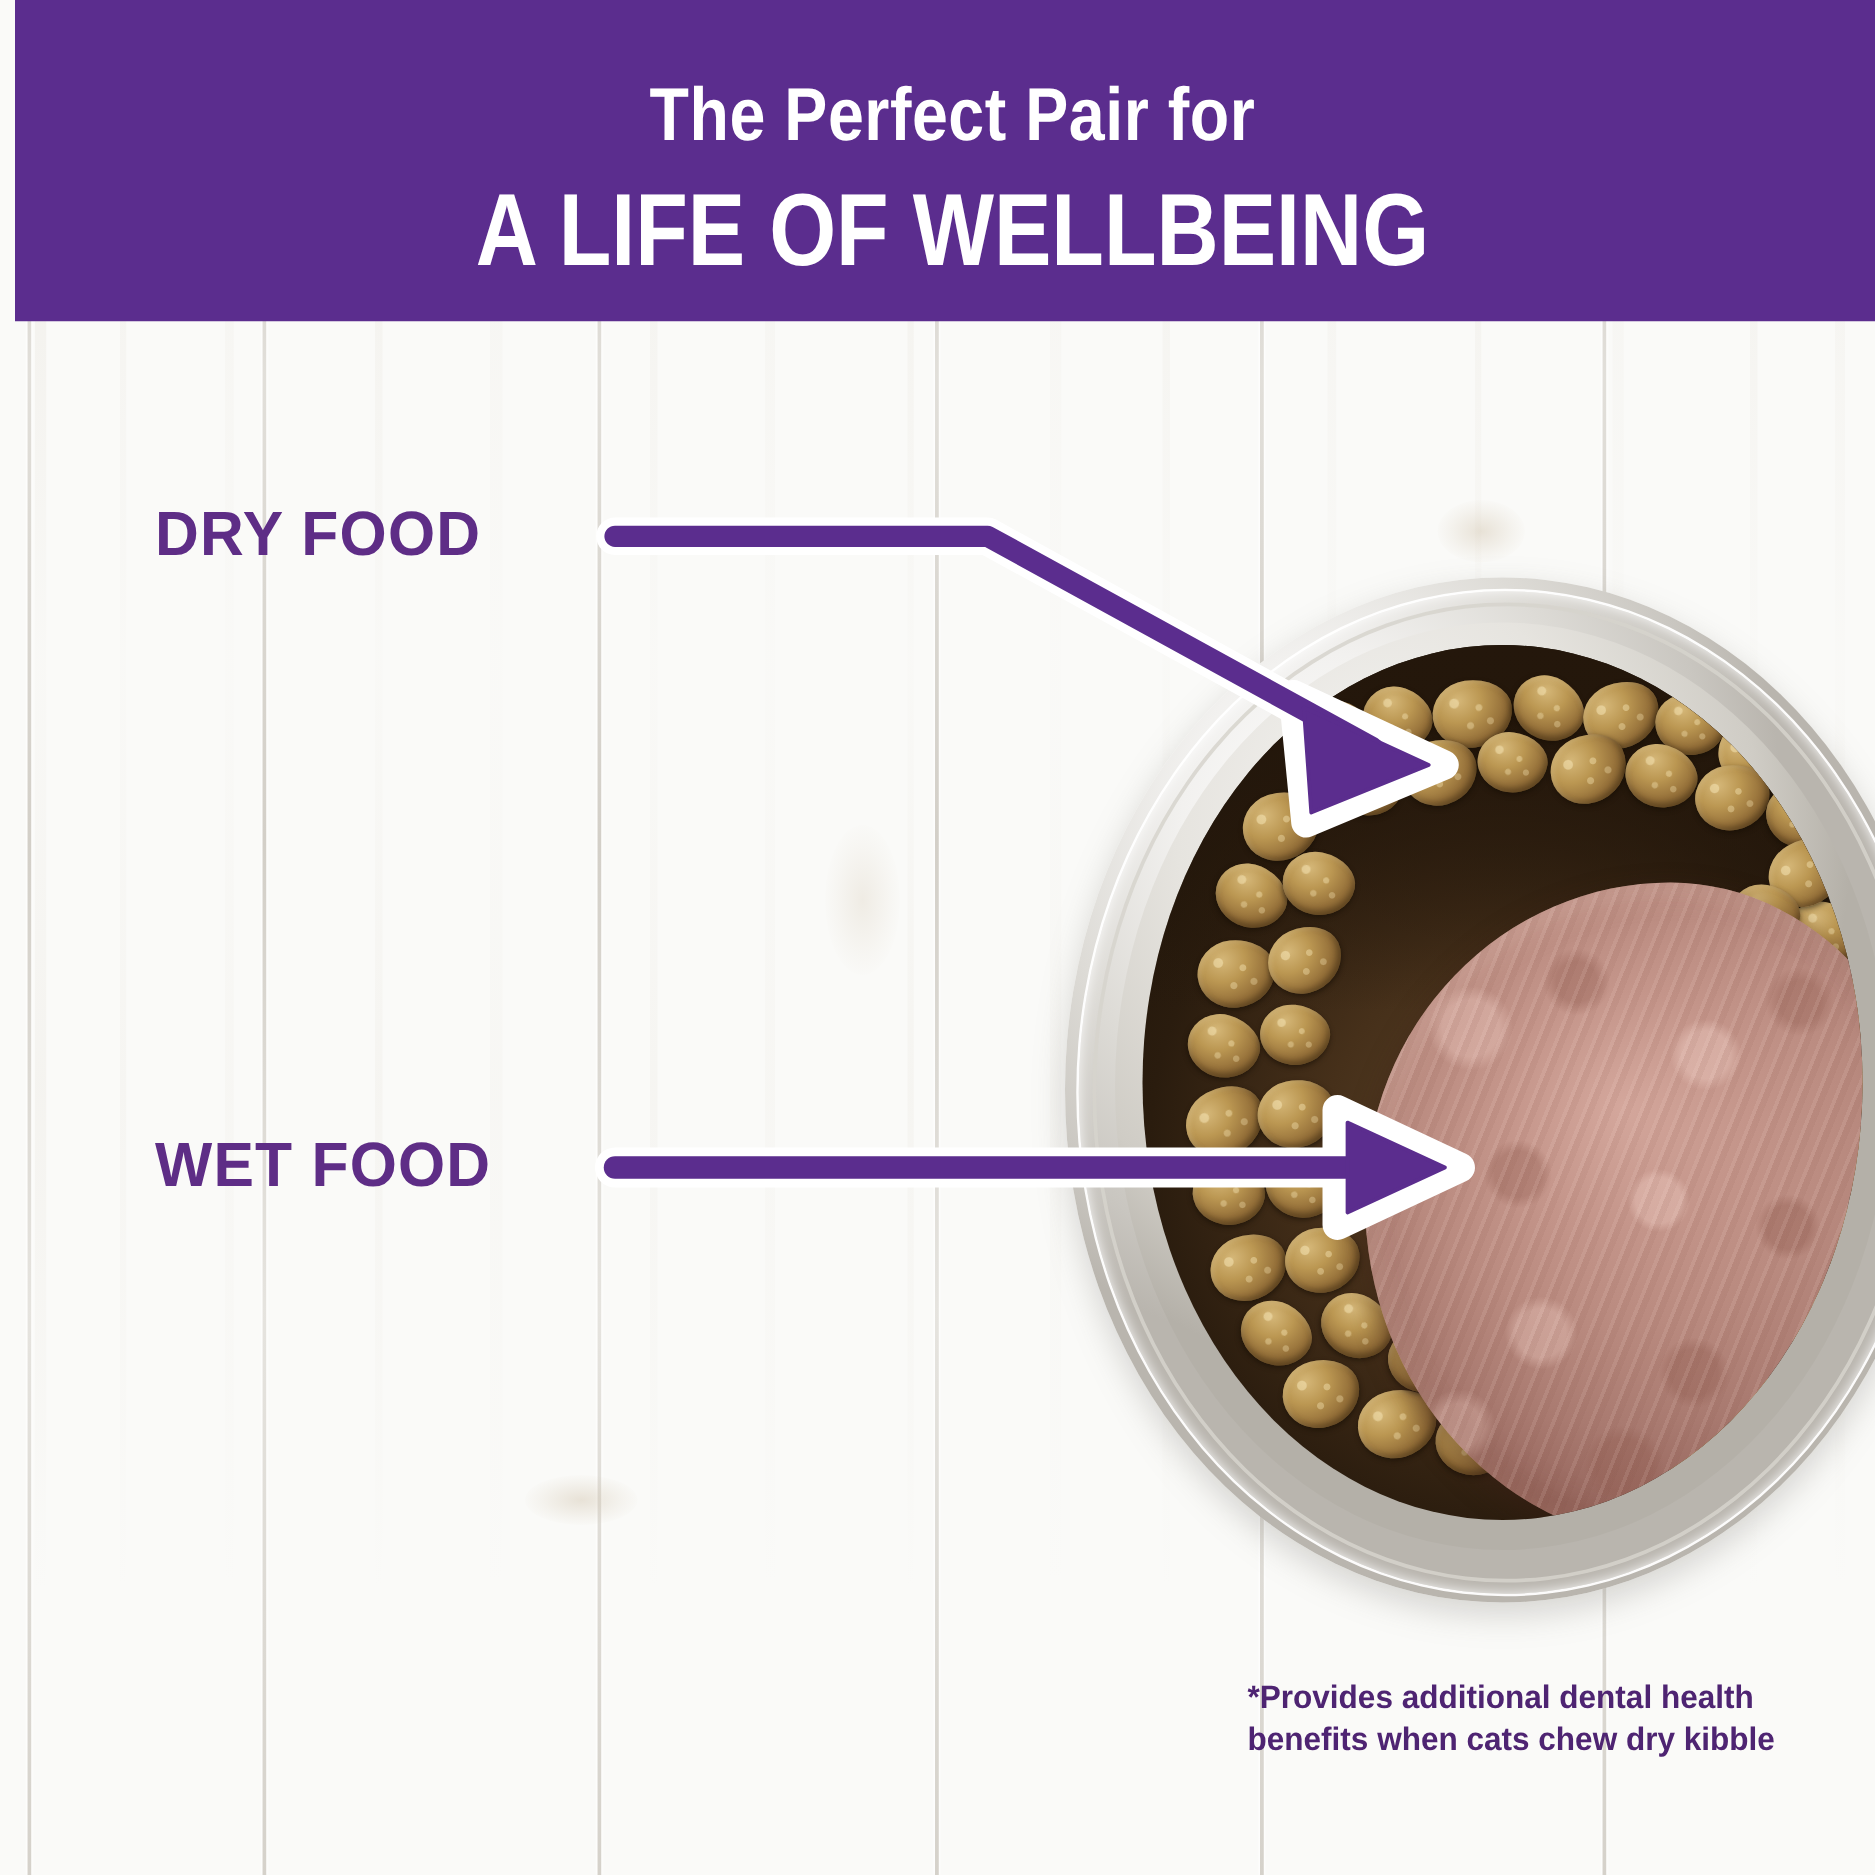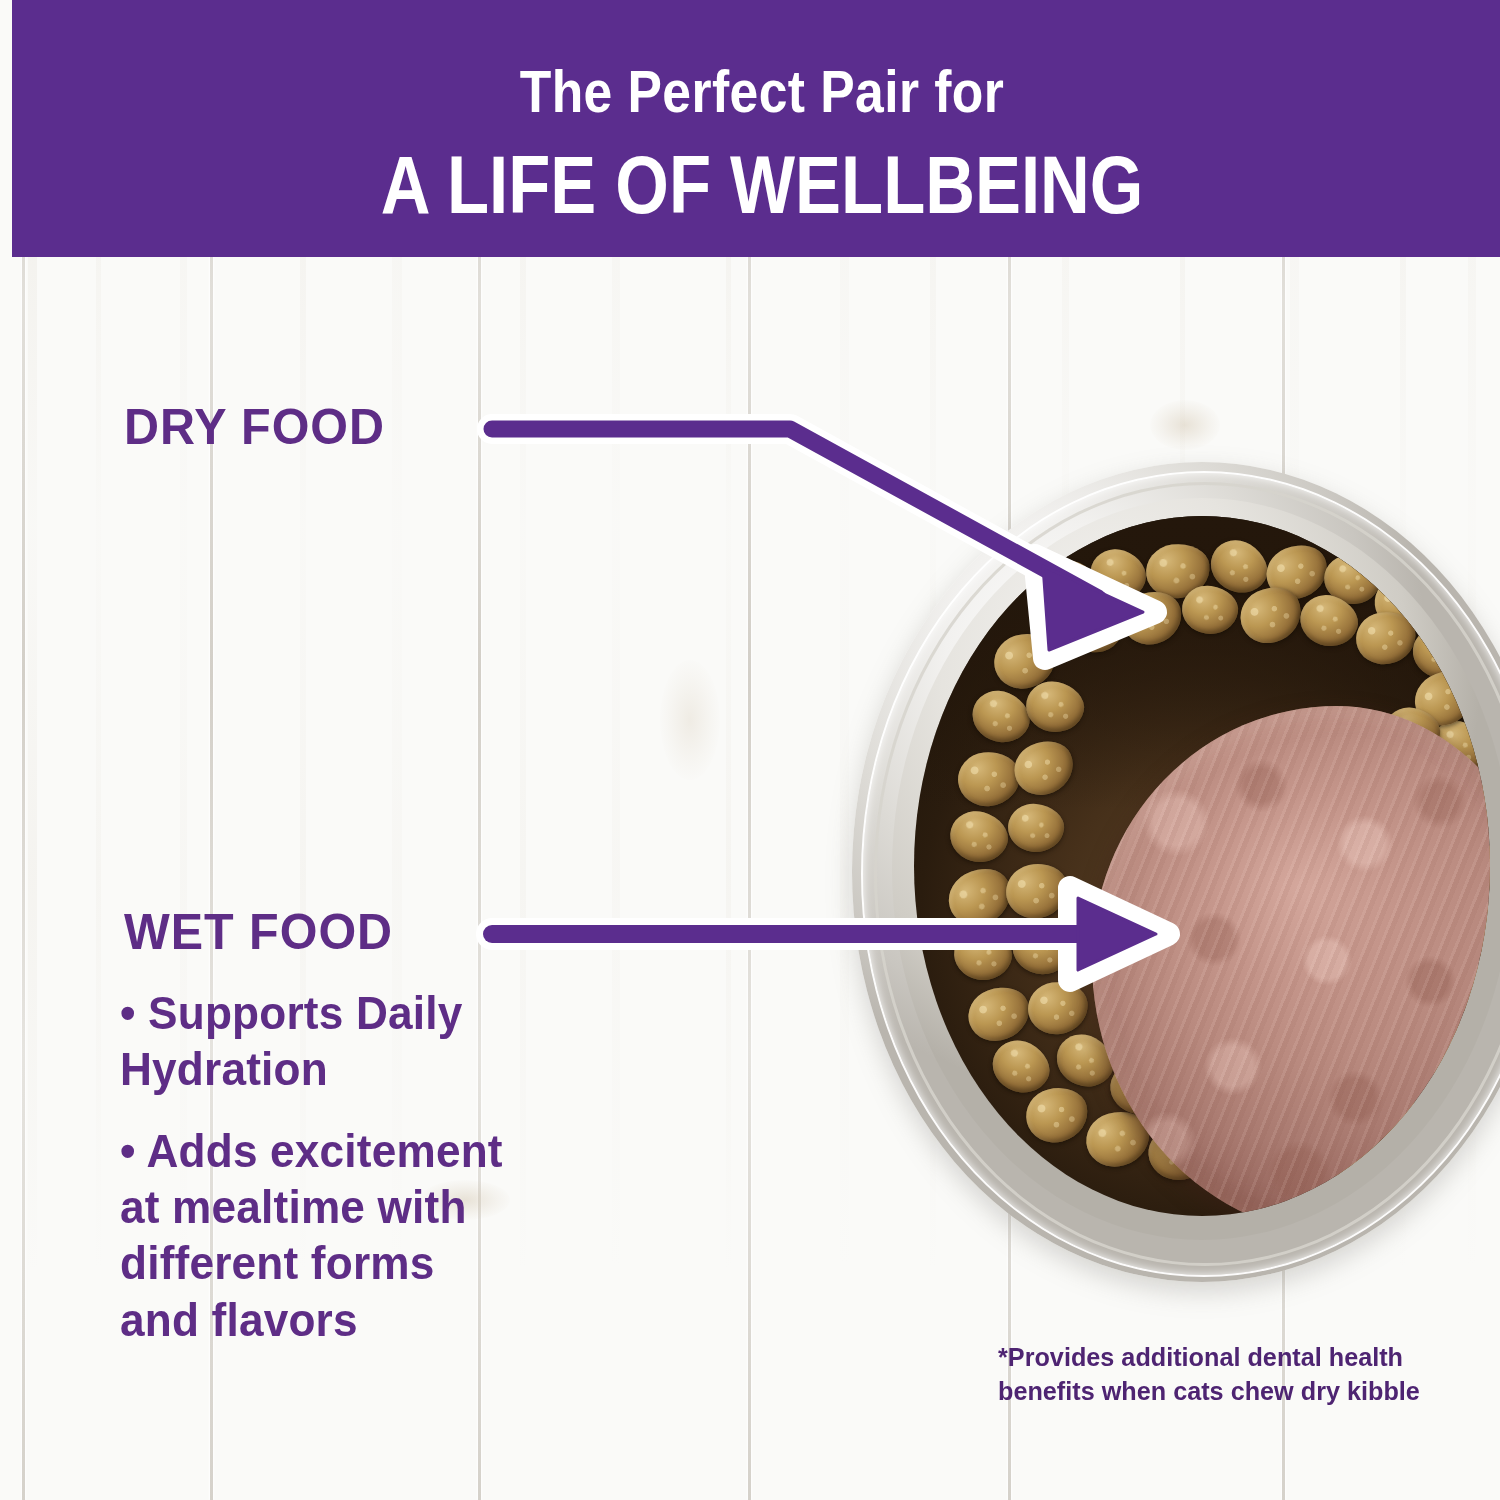--- a/index.html
+++ b/index.html
@@ -417,28 +417,20 @@
         </div>
       </div>
     </div>
   </div>
 
   <div class="sec-label" id="dry-label">DRY FOOD</div>
 
   <div class="sec-label" id="wet-label">WET FOOD</div>
 
 
-  <div class="bullets" id="wet-bullets">
-    <div class="bullet">• Supports Daily
-Hydration</div>
-    <div class="bullet">• Adds excitement
-at mealtime with
-different forms
-and flavors</div>
-  </div>
 
   <div class="footnote">*Provides additional dental health
 benefits when cats chew dry kibble</div>
 
   <svg class="arrow-svg" viewBox="0 0 1500 1500">
 
     <g>
       <path d="M 492 429 L 790 429 L 1110 605" fill="none" stroke="#FFFFFF" stroke-width="30" stroke-linecap="round" stroke-linejoin="round"></path>
       <polygon points="1035,556 1155,612 1045,658" fill="#FFFFFF" stroke="#FFFFFF" stroke-width="24" stroke-linejoin="round"></polygon>
       <path d="M 492 429 L 790 429 L 1098 598" fill="none" stroke="#5B2D8E" stroke-width="17" stroke-linecap="round" stroke-linejoin="round"></path>

